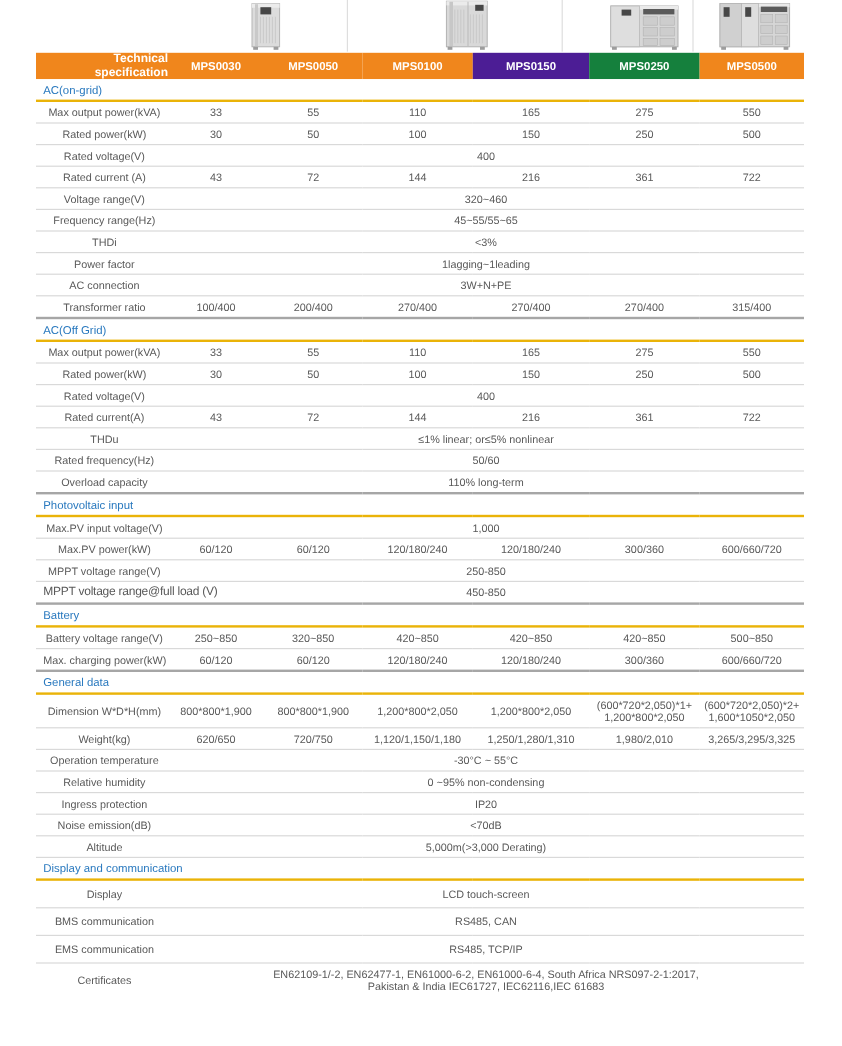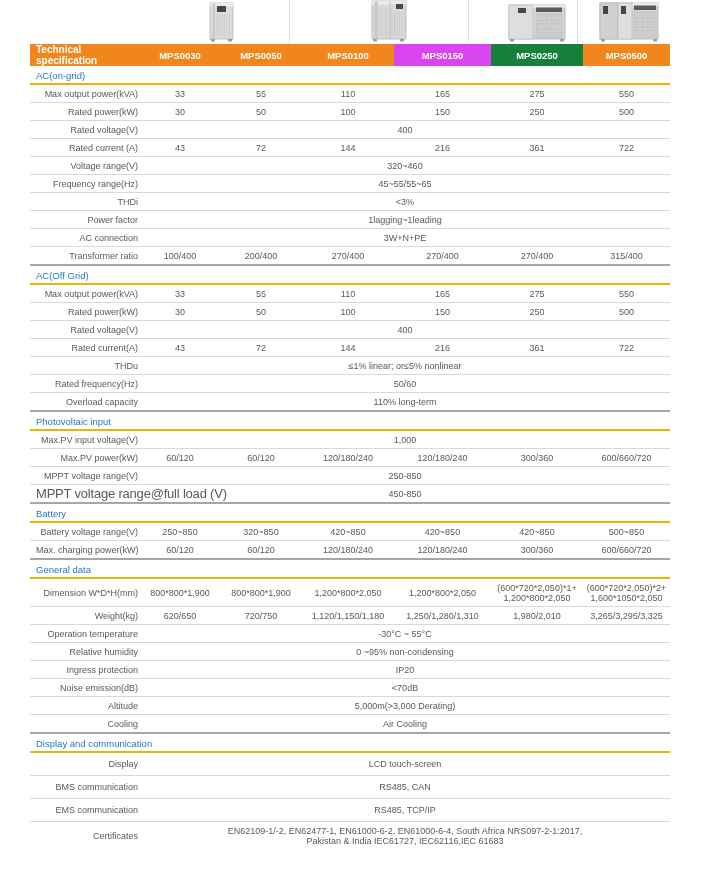--- a/index.html
+++ b/index.html
@@ -14,27 +14,27 @@
   .img-band { position:relative; width:640px; height:44px; }
   .img-band .divider { position:absolute; top:0; height:43px; width:1px; background:#ddbåde; background:#dedede; }
   .cab { position:absolute; }
 
   
   table.spec { border-collapse:collapse; table-layout:fixed; width:640px; }
   thead th {
     color:#ffffff; font-size:9.5px; font-weight:bold; height:19px; padding:0;
     text-align:center; vertical-align:middle;
   }
-  thead th.first { text-align:left; padding-left:6px; font-size:10px; }
+  thead th.first { text-align:right; padding-left:17px; font-size:10px; }
   td {
     font-size:9px; line-height:10px; color:#595959;
     padding:3.5px 2px; border-bottom:1px solid #d9d9d9; vertical-align:middle;
   }
-  td.label { text-align:right; padding-left:6px; white-space:nowrap; }
-  td.label.small { font-size:13px; letter-spacing:-0.2px; }
+  td.label { text-align:center; padding-left:6px; white-space:nowrap; }
+  td.label.small { font-size:10px; letter-spacing:-0.2px; }
   td.val { text-align:center; }
   .pre { white-space:pre-line; }
   tr.section-row td {
     font-size:9.5px; padding:5px 0 2px 6px;
     border-bottom:2px solid #eab308; background:#fff;
   }
   tr.sec-end td { border-bottom:2px solid #a6a6a6; }
   tr.tall td { padding:6px 2px; }
   tr.tall td.label { padding-left:6px; }
   tr.last td { border-bottom:none; }
@@ -135,21 +135,21 @@
         <col style="width:97px">
         <col style="width:92px">
         <col style="width:87px">
     </colgroup>
     <thead>
       <tr>
         <th class="first" style="background: rgb(240, 134, 28);">Technical specification</th>
         <th style="background: rgb(240, 134, 28);">MPS0030</th>
         <th style="background: rgb(240, 134, 28);">MPS0050</th>
         <th style="background: rgb(240, 134, 28);">MPS0100</th>
-        <th style="background: #d946ef;">MPS0150</th>
+        <th style="background: #4c1d95;">MPS0150</th>
         <th style="background: #15803d;">MPS0250</th>
         <th style="background: rgb(240, 134, 28);">MPS0500</th>
       </tr>
     </thead>
     <tbody>
         <tr class="section-row">
           <td colspan="7" style="color: rgb(40, 120, 190);">AC(on-grid)</td>
         </tr>
         <tr class="">
           <td class="label">Max output power(kVA)</td>
@@ -338,24 +338,20 @@
           <td colspan="6" class="val pre">IP20</td>
         </tr>
         <tr class="">
           <td class="label">Noise emission(dB)</td>
           <td colspan="6" class="val pre">&lt;70dB</td>
         </tr>
         <tr class="">
           <td class="label">Altitude</td>
           <td colspan="6" class="val pre">5,000m(&gt;3,000 Derating)</td>
         </tr>
-        <tr class="sec-end">
-          <td class="label">Cooling</td>
-          <td colspan="6" class="val pre">Air Cooling</td>
-        </tr>
         <tr class="section-row">
           <td colspan="7" style="color: rgb(40, 120, 190);">Display and communication</td>
         </tr>
         <tr class="tall">
           <td class="label">Display</td>
           <td colspan="6" class="val pre">LCD touch-screen</td>
         </tr>
         <tr class="tall">
           <td class="label">BMS communication</td>
           <td colspan="6" class="val pre">RS485, CAN</td>

